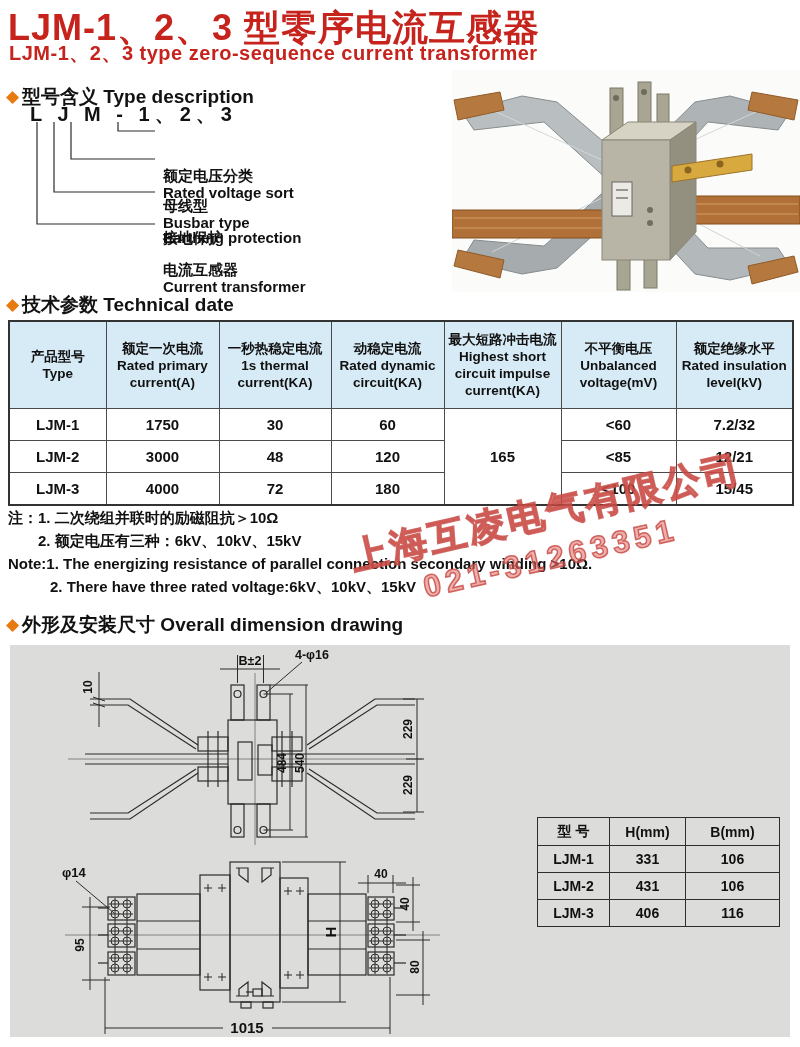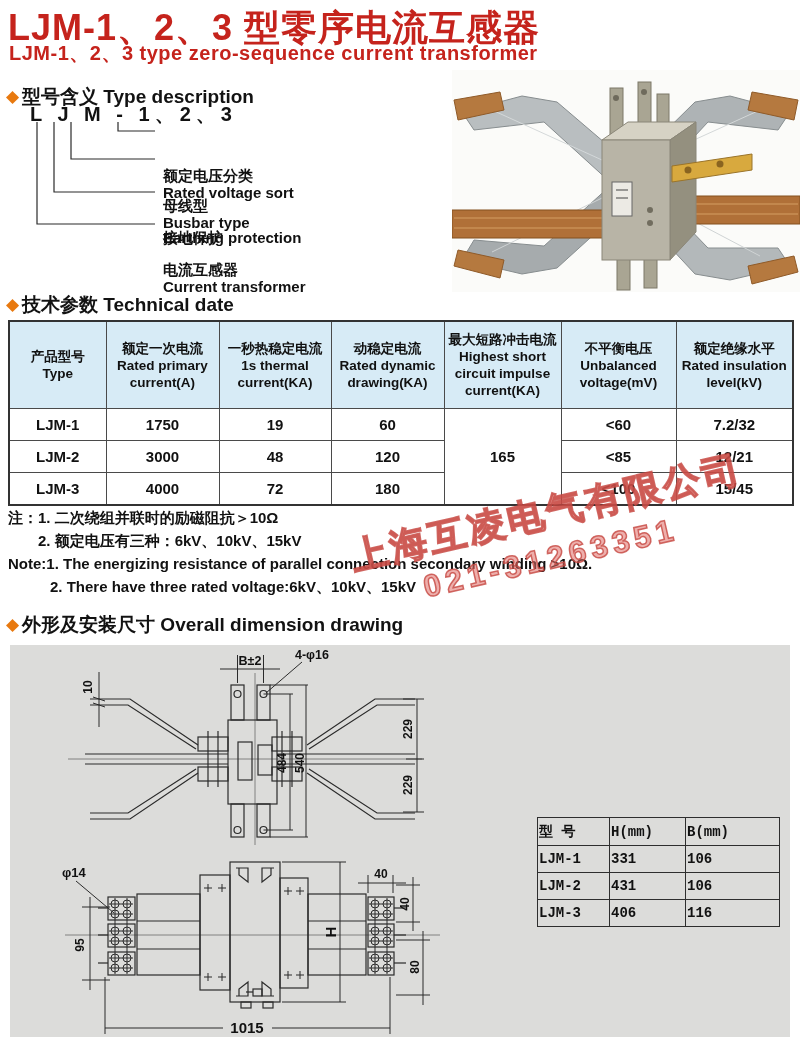--- a/index.html
+++ b/index.html
@@ -19,21 +19,21 @@
   table.tech th,table.tech td{border:1px solid #4a4a4a;text-align:center;vertical-align:middle;padding:0 2px;}
   table.tech th{background:#d7ebf6;font-size:13.5px;font-weight:bold;height:86px;line-height:17px;}
   table.tech td{height:31px;font-size:15px;font-weight:bold;background:#ffffff;}
   table.tech{border:2px solid #333;}
   
   .note{font-size:15px;font-weight:bold;white-space:nowrap;}
   
   .panel{left:10px;top:645px;width:780px;height:392px;background:#dcdcda;}
   
   table.dim{position:absolute;left:537px;top:817px;border-collapse:collapse;table-layout:fixed;width:242px;}
-  table.dim th,table.dim td{border:1.5px solid #2e2e2e;text-align:left;font-weight:bold;font-family:Liberation Mono, monospace;}
+  table.dim th,table.dim td{border:1.5px solid #2e2e2e;text-align:center;font-weight:bold;}
   table.dim th{font-size:14px;height:25px;}
   table.dim td{font-size:14px;height:24px;}
   
   .watermark{left:346px;top:534px;width:480px;transform:rotate(-13deg);transform-origin:0 0;
              color:rgba(224,110,104,0.55);-webkit-text-stroke:1.5px rgba(198,70,64,0.8);
              font-weight:bold;z-index:6;pointer-events:none;}
   .wm1{font-size:37px;letter-spacing:3px;white-space:nowrap;}
   .wm2{font-size:31px;letter-spacing:5px;margin:2px 0 0 64px;white-space:nowrap;}
   
   svg text{font-family:"Liberation Sans","DejaVu Sans",sans-serif;font-weight:bold;fill:#111;}
@@ -151,39 +151,39 @@
     <th>
           <div>额定一次电流</div>
           <div>Rated primary current(A)</div>
         </th>
     <th>
           <div>一秒热稳定电流</div>
           <div>1s thermal current(KA)</div>
         </th>
     <th>
           <div>动稳定电流</div>
-          <div>Rated dynamic drawing(KA)</div>
+          <div>Rated dynamic circuit(KA)</div>
         </th>
     <th>
           <div>最大短路冲击电流</div>
           <div>Highest short circuit impulse current(KA)</div>
         </th>
     <th>
           <div>不平衡电压</div>
           <div>Unbalanced voltage(mV)</div>
         </th>
     <th>
           <div>额定绝缘水平</div>
           <div>Rated insulation level(kV)</div>
         </th>
   </tr>
   <tr>
     <td>LJM-1</td>
     <td>1750</td>
-    <td>19</td>
+    <td>30</td>
     <td>60</td>
     <td rowspan="3">165</td>
     <td>&lt;60</td>
     <td>7.2/32</td>
   </tr>
   <tr>
     <td>LJM-2</td>
     <td>3000</td>
     <td>48</td>
     <td>120</td>

